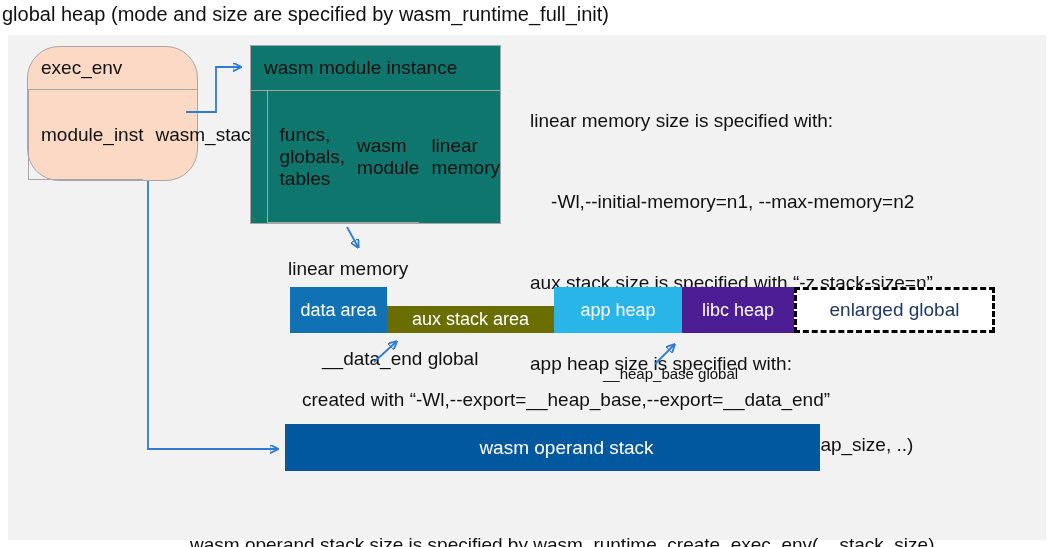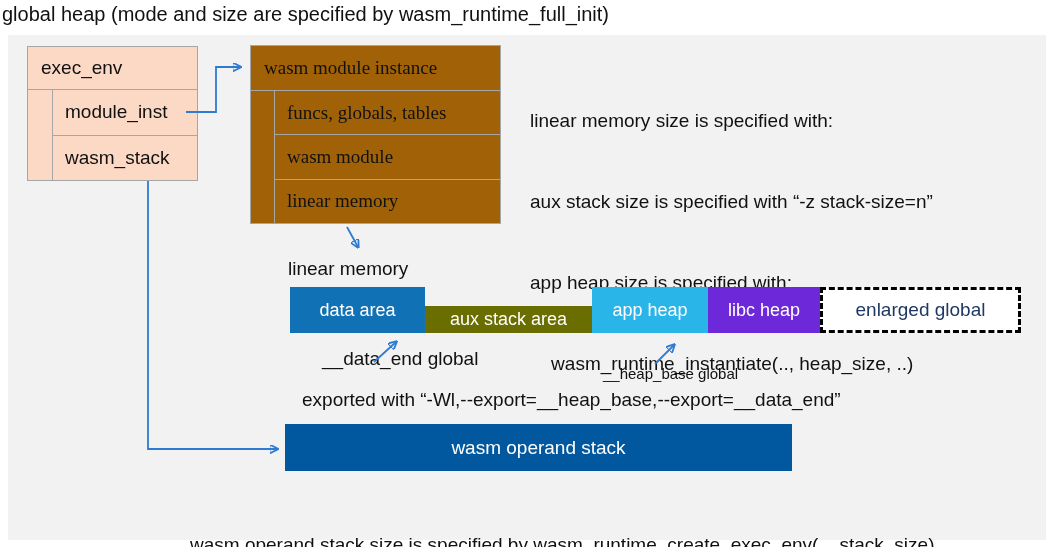--- a/index.html
+++ b/index.html
@@ -9,49 +9,49 @@
   }
   .title { position:absolute; left:2px; top:3px; font-size:20px; font-weight:500; }
   .panel { position:absolute; left:8px; top:35px; width:1038px; height:505px; background:#f2f2f2; }
 
   .struct-box { position:absolute; border:1px solid #a6a6a6; box-sizing:border-box; display:flex; flex-direction:column; }
   .pink  { background:#fcd9c4; }
   .cream { background:#fdf0cd; }
   .box-header { display:flex; align-items:center; padding-left:13px; font-size:19px; border-bottom:1px solid #a6a6a6; box-sizing:border-box; }
   .box-body { display:flex; flex:1; }
   .strip { border-right:1px solid #a6a6a6; box-sizing:border-box; }
-  .rows  { flex:1; display:flex; flex-direction:column; }
+  .rows  { flex:1; display:flex; flex-direction:row; }
   .row   { flex:1; display:flex; align-items:center; padding-left:12px; font-size:19px; border-bottom:1px solid #a6a6a6; box-sizing:border-box; }
   .row:last-child { border-bottom:none; }
 
-  .exec-box   { left:27px;  top:46px; width:171px; height:135px; }
+  .exec-box   { left:27px;  top:46px; width:171px; height:135px;border-radius:32px; }
   .exec-box .box-header { height:43px; }
   .exec-box .strip { width:25px; }
   .inst-box   { left:250px; top:45px; width:251px; height:179px; }
   .inst-box .box-header { height:45px; }
   .inst-box .strip { width:24px; }
 
   .notes { position:absolute; left:530px; top:53px; font-size:19px; line-height:27px; white-space:pre; }
 
   .label-linear { position:absolute; left:288px; top:258px; font-size:19px; }
 
   .membar { position:absolute; left:290px; top:287px; height:46px; display:flex; align-items:stretch; }
   .seg { display:flex; align-items:center; justify-content:center; font-size:18px; color:#ffffff; box-sizing:border-box; white-space:nowrap; }
-  .seg-0 { width:135px; }
+  .seg-0 { width:97px; }
   .seg-1 { width:167px;margin-top:19px; }
-  .seg-2 { width:116px; }
+  .seg-2 { width:128px; }
   .seg-3 { width:112px; }
   .seg-4 { width:201px; border:3px dashed #000000; color:#1f3864; font-size:19px; }
 
   .ann-dataend  { position:absolute; left:322px; top:348px; font-size:19px; }
   .ann-heapbase { position:absolute; left:603px; top:365px; font-size:15px; }
   .ann-exported { position:absolute; left:302px; top:389px; font-size:19px; }
 
   .opbar { position:absolute; left:285px; top:424px; width:507px; height:47px; background:#02589e;
-           color:#ffffff; display:flex; align-items:center; justify-content:center; font-size:19px; }
+           color:#ffffff; display:flex; align-items:center; justify-content:center; font-size:19px;padding-left:28px; }
 
   .footer { position:absolute; left:190px; top:480px; font-size:19px; line-height:26px; white-space:pre; }
 
   .connectors { position:absolute; left:0; top:0; width:1054px; height:547px; pointer-events:none; }
   .connectors path { stroke:#2f7bd3; stroke-width:1.8; fill:none; }
 </style>
 </head>
 <body>
 
 <div class="page">
@@ -64,53 +64,54 @@
     <div class="box-header">exec_env</div>
     <div class="box-body">
       <div class="strip"></div>
       <div class="rows">
         <div class="row">module_inst</div>
         <div class="row">wasm_stack</div>
       </div>
     </div>
   </div>
 
-  <div class="struct-box cream inst-box" style="background: #a16207; font-family: Liberation Serif, serif;">
+  <div class="struct-box cream inst-box" style="background: #0f766e;">
     <div class="box-header">wasm module instance</div>
     <div class="box-body">
       <div class="strip"></div>
       <div class="rows">
         <div class="row">funcs, globals, tables</div>
         <div class="row">wasm module</div>
         <div class="row">linear memory</div>
       </div>
     </div>
   </div>
 
   <div class="notes">
     <div>linear memory size is specified with:</div>
+    <div>    -Wl,--initial-memory=n1, --max-memory=n2</div>
     <div>aux stack size is specified with “-z stack-size=n”</div>
     <div>app heap size is specified with:</div>
     <div>    wasm_runtime_instantiate(.., heap_size, ..)</div>
     
   </div>
 
   <div class="label-linear">linear memory</div>
 
   <div class="membar">
     <div class="seg seg-0" style="background: rgb(17, 113, 181);">data area</div>
     <div class="seg seg-1" style="background: rgb(106, 110, 0);">aux stack area</div>
     <div class="seg seg-2" style="background: rgb(41, 181, 232);">app heap</div>
-    <div class="seg seg-3" style="background: #6d28d9;">libc heap</div>
+    <div class="seg seg-3" style="background: #4c1d95;">libc heap</div>
     <div class="seg seg-4" style="background: rgb(255, 255, 255);">enlarged global</div>
   </div>
 
   <div class="ann-dataend">__data_end global</div>
   <div class="ann-heapbase">__heap_base global</div>
-  <div class="ann-exported">exported with “-Wl,--export=__heap_base,--export=__data_end”</div>
+  <div class="ann-exported">created with “-Wl,--export=__heap_base,--export=__data_end”</div>
 
   <div class="opbar" style="background: rgb(2, 88, 158);">wasm operand stack</div>
 
   <div class="footer">
     <div>wasm operand stack size is specified by wasm_runtime_create_exec_env(.., stack_size)</div>
     
   </div>
 
   <svg class="connectors" viewBox="0 0 1054 547" xmlns="http://www.w3.org/2000/svg">
     <defs>

